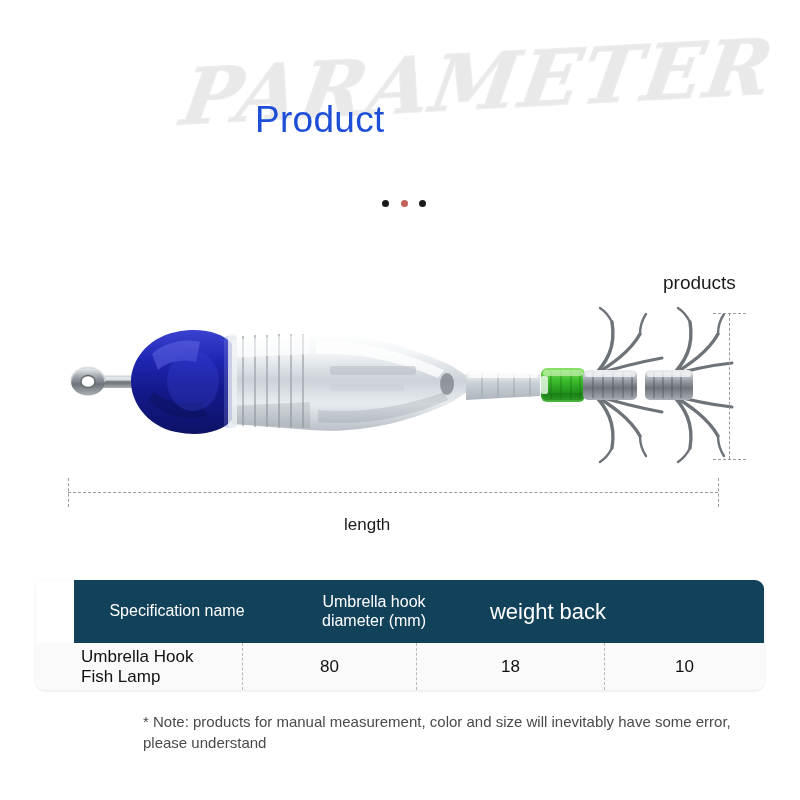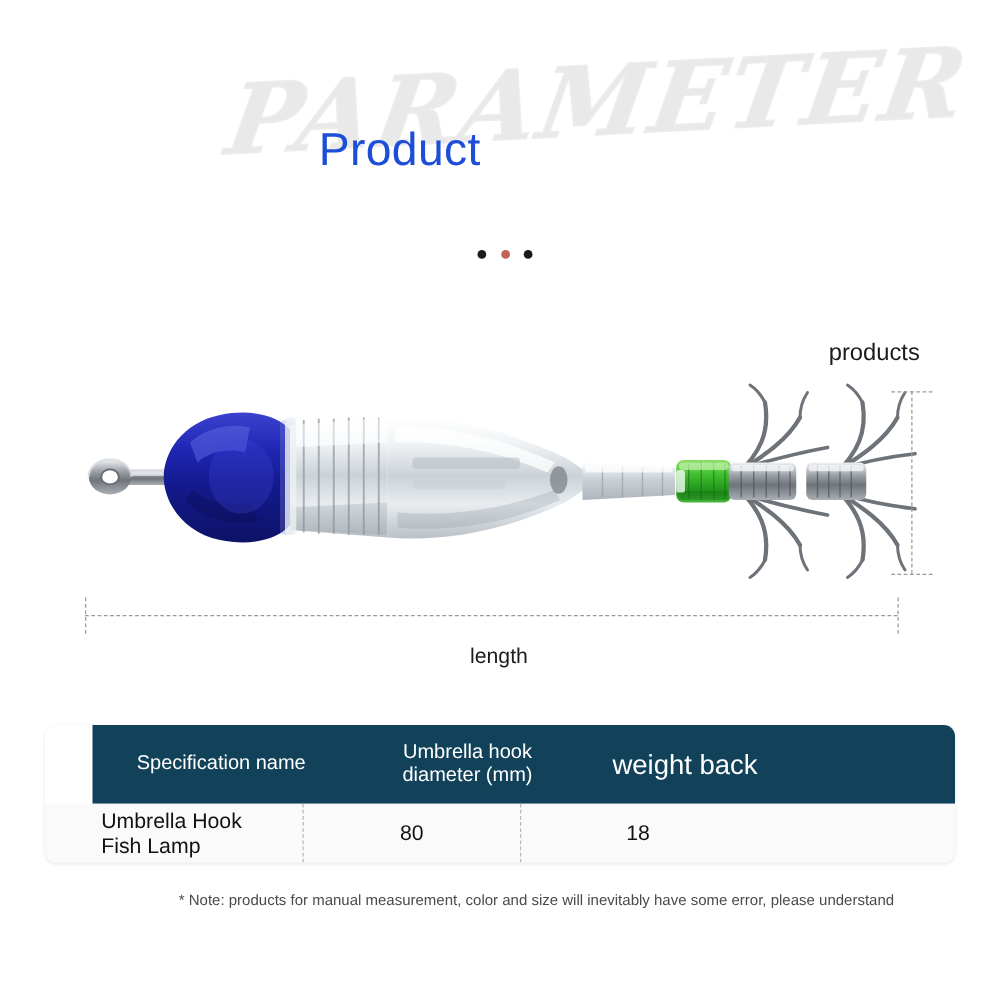--- a/index.html
+++ b/index.html
@@ -89,21 +89,21 @@
   
   #diameter-label {
     position: absolute;
     left: 663px;
     top: 22px;
     font-size: 19px;
     color: #1b1b1b;
   }
   #length-label {
     position: absolute;
-    left: 376px;
+    left: 344px;
     top: 265px;
     font-size: 17px;
     color: #1b1b1b;
   }
 
   .dim-v-line {
     position: absolute;
     left: 729px;
     top: 63px;
     width: 0;
@@ -191,21 +191,21 @@
   }
   .body-name { font-size: 17px; line-height: 1.12; }
   .body-val  { font-size: 17px; }
 
   
   #note {
     position: absolute;
     left: 143px;
     top: 712px;
     width: 600px;
-    font-size: 12px;
+    font-size: 15px;
     line-height: 1.38;
     color: #4a4a4a;
   }
 </style>
 </head>
 <body>
 
 <div id="header-block">
 
   <div id="watermark">PARAMETER</div>
@@ -396,16 +396,17 @@
   <div id="table-head">
     <div class="cell col-0 head-small">Specification name</div>
     <div class="cell col-2 head-small">Umbrella hook<br>diameter (mm)</div>
     <div class="cell col-3 head-large">weight back</div>
   </div>
 
   <div id="table-body-row">
     <div class="cell col-0 body-name">Umbrella Hook<br>Fish Lamp</div>
     <div class="cell col-1 body-val">80</div>
     <div class="cell col-2 body-val">18</div>
+    <div class="cell col-3 body-val">10</div>
   </div>
 </div>
 
 <div id="note">* Note: products for manual measurement, color and size will inevitably have some error, please understand</div>
 
 </body></html>

